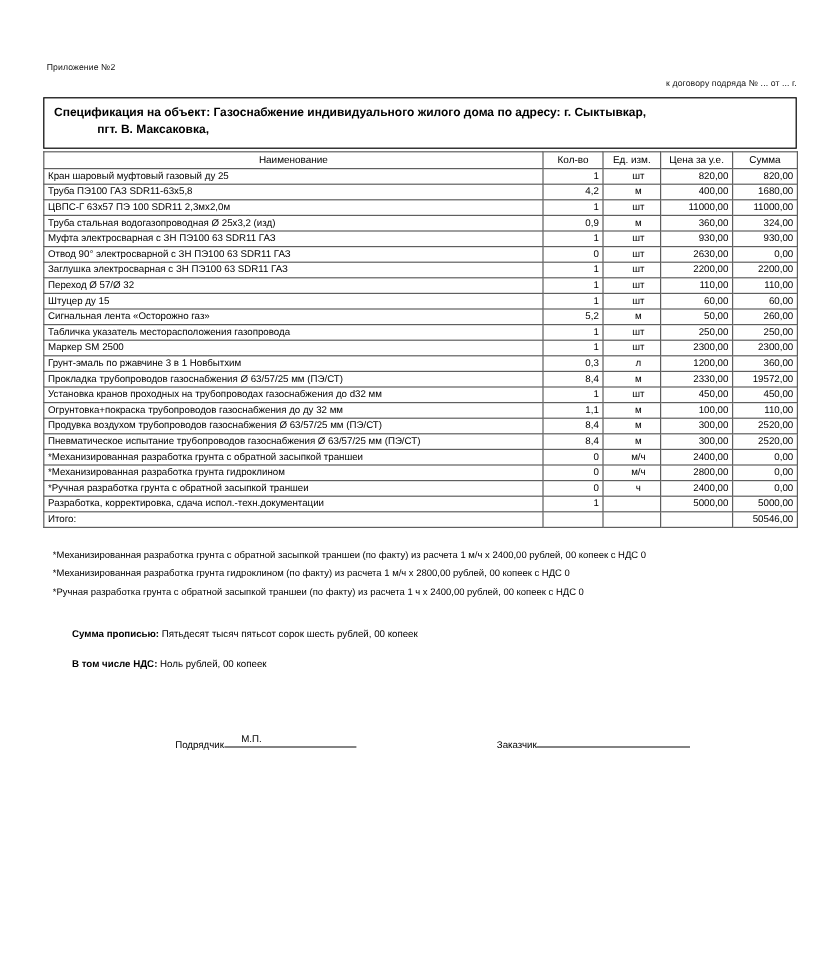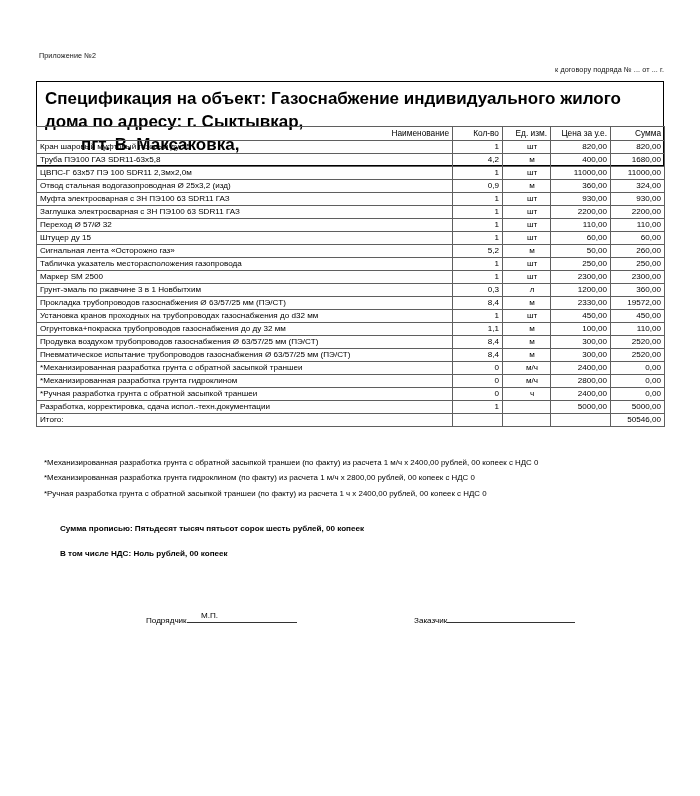--- a/index.html
+++ b/index.html
@@ -44,21 +44,21 @@
 
   
   .title-box {
     position: absolute;
     left: 36px;
     top: 81px;
     width: 628px;
     box-sizing: border-box;
     border: 1px solid #000;
     padding: 6px 6px 8px 8px;
-    font-size: 17px;
+    font-size: 10px;
     font-weight: bold;
     line-height: 1.35;
   }
   .title-box .line2 {
     display: block;
     padding-left: 36px;
   }
 
   
   .spec-table {
@@ -80,21 +80,21 @@
   .spec-table td {
     border: 1px solid #5f5f5f;
     padding: 1px 3px 2px 3px;
     height: 13px;
     box-sizing: border-box;
     vertical-align: middle;
     overflow: hidden;
     white-space: nowrap;
   }
   .spec-table th {
-    text-align: right;
+    text-align: center;
     font-weight: normal;
     font-size: 8.3px;
   }
   .spec-table td.name { text-align: left; }
   .spec-table td.num  { text-align: right; }
   .spec-table td.unit { text-align: center; padding-left: 14px; }
   .spec-table tr.total-row td.name { text-align: left; }
 
   
   .footnotes {
@@ -109,21 +109,21 @@
 
   
   .sum-words {
     position: absolute;
     left: 60px;
     top: 524px;
     font-size: 8.1px;
   }
   .sum-words .row { margin-bottom: 16px; }
   .sum-words .lbl { font-weight: bold; }
-  .sum-words .val { font-weight: bold; }
+  .sum-words .val { font-weight: normal; }
 
   
   .signatures {
     position: absolute;
     left: 36px;
     top: 598px;
     width: 628px;
     height: 40px;
     font-size: 8.1px;
   }
@@ -196,32 +196,39 @@
           <td class="num">1680,00</td>
         </tr>
         <tr>
           <td class="name">ЦВПС-Г 63х57 ПЭ 100 SDR11 2,3мх2,0м</td>
           <td class="num">1</td>
           <td class="unit">шт</td>
           <td class="num">11000,00</td>
           <td class="num">11000,00</td>
         </tr>
         <tr>
-          <td class="name">Отвод стальная водогазопроводная Ø 25х3,2 (изд)</td>
+          <td class="name">Труба стальная водогазопроводная Ø 25х3,2 (изд)</td>
           <td class="num">0,9</td>
           <td class="unit">м</td>
           <td class="num">360,00</td>
           <td class="num">324,00</td>
         </tr>
         <tr>
           <td class="name">Муфта электросварная с ЗН ПЭ100 63 SDR11 ГАЗ</td>
           <td class="num">1</td>
           <td class="unit">шт</td>
           <td class="num">930,00</td>
           <td class="num">930,00</td>
+        </tr>
+        <tr>
+          <td class="name">Отвод 90° электросварной с ЗН ПЭ100 63 SDR11 ГАЗ</td>
+          <td class="num">0</td>
+          <td class="unit">шт</td>
+          <td class="num">2630,00</td>
+          <td class="num">0,00</td>
         </tr>
         <tr>
           <td class="name">Заглушка электросварная с ЗН ПЭ100 63 SDR11 ГАЗ</td>
           <td class="num">1</td>
           <td class="unit">шт</td>
           <td class="num">2200,00</td>
           <td class="num">2200,00</td>
         </tr>
         <tr>
           <td class="name">Переход Ø 57/Ø 32</td>

